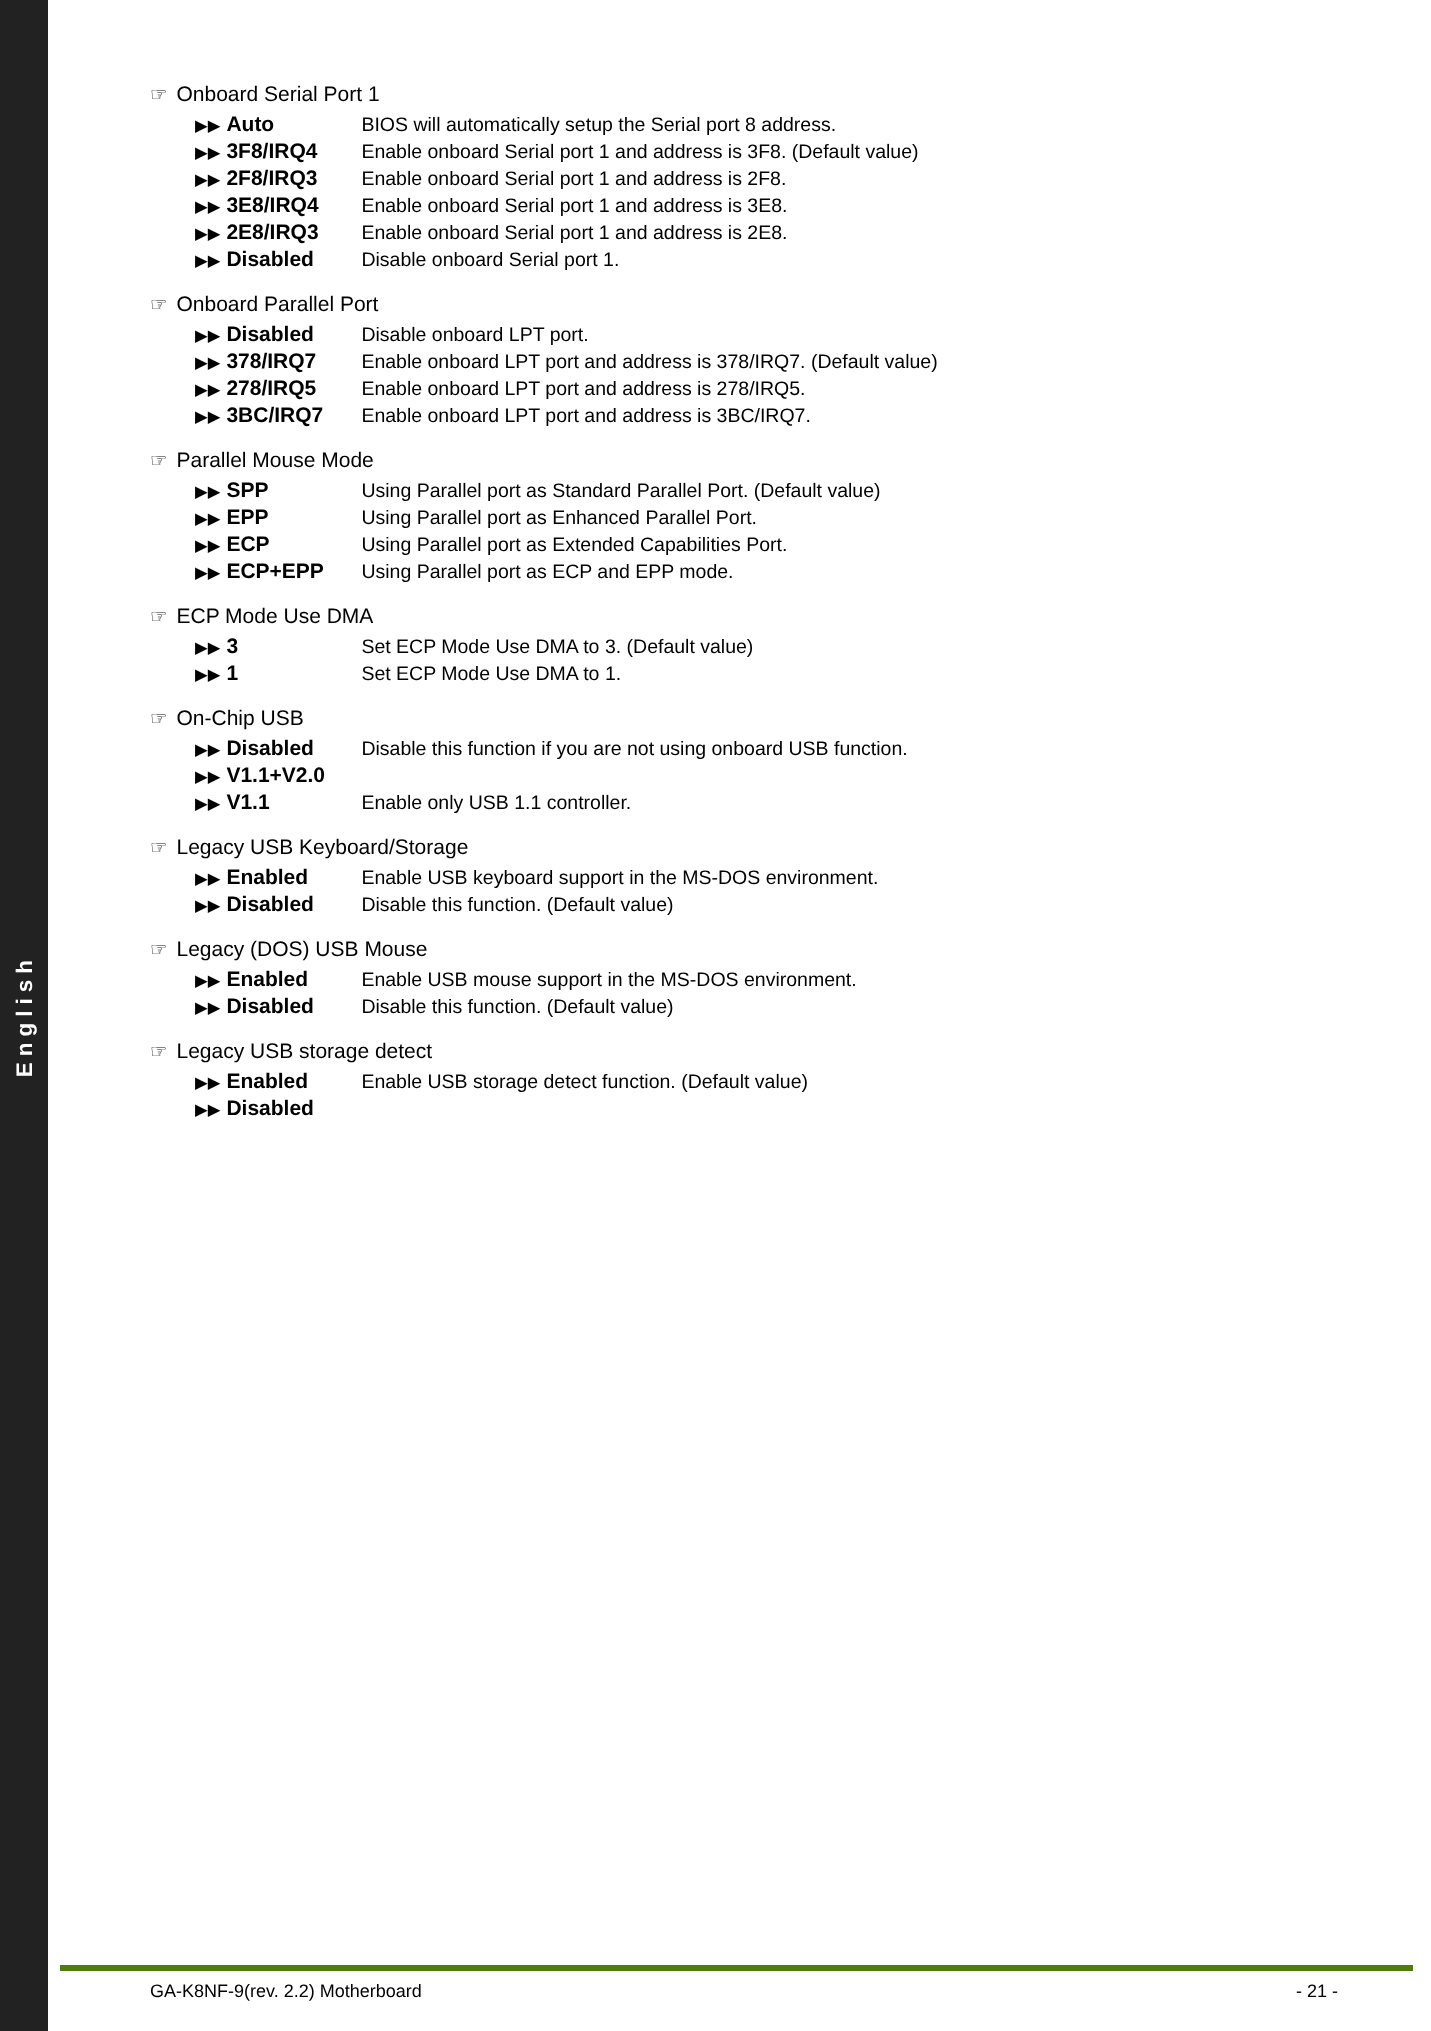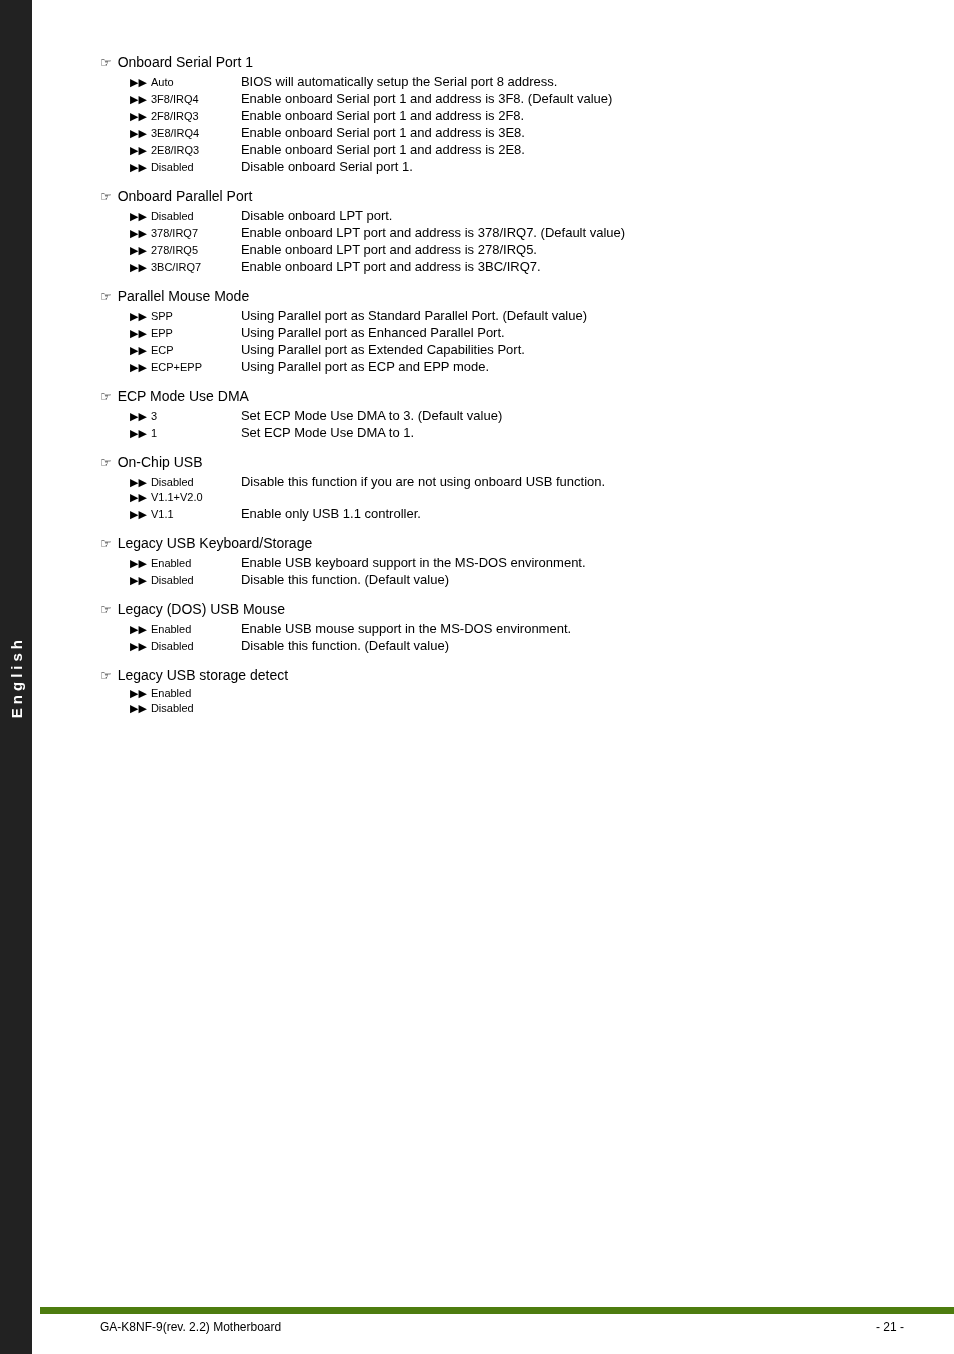--- a/index.html
+++ b/index.html
@@ -65,39 +65,40 @@
       padding-left: 30px;
     }
     .item-bullet {
       font-size: 11px;
       margin-right: 4px;
       color: #000;
       flex-shrink: 0;
     }
     .item-key {
       min-width: 90px;
-      font-size: 11px;
+      font-size: 14px;
       flex-shrink: 0;
+      font-weight: bold;
     }
     .item-desc {
       font-size: 13px;
       flex: 1;
     }
 
     
     .footer {
       position: absolute;
       bottom: 20px;
       left: 40px;
-      right: 0;
+      right: 12px;
       display: flex;
       justify-content: space-between;
       align-items: center;
       padding: 6px 50px 0 60px;
-      border-top: 7px solid #4d7c0f;
+      border-top: 4px solid #4d7c0f;
       font-size: 12px;
     }
   </style>
 </head>
 <body>
 
 <div class="side-tab">
   <span>English</span>
 </div>
 
@@ -245,20 +246,21 @@
         <span class="item-key">Disabled</span>
         <span class="item-desc">Disable this function. (Default value)</span>
       </div>
       <div class="section-header">
         <span class="section-icon">☞</span>
         <span class="section-title">Legacy USB storage detect</span>
       </div>
       <div class="item-row">
         <span class="item-bullet">▶▶</span>
         <span class="item-key">Enabled</span>
+        <span class="item-desc">Enable USB storage detect function. (Default value)</span>
       </div>
       <div class="item-row">
         <span class="item-bullet">▶▶</span>
         <span class="item-key">Disabled</span>
       </div>
     </div>
 </div>
 
 <div class="footer">
   <span>GA-K8NF-9(rev. 2.2) Motherboard</span>

